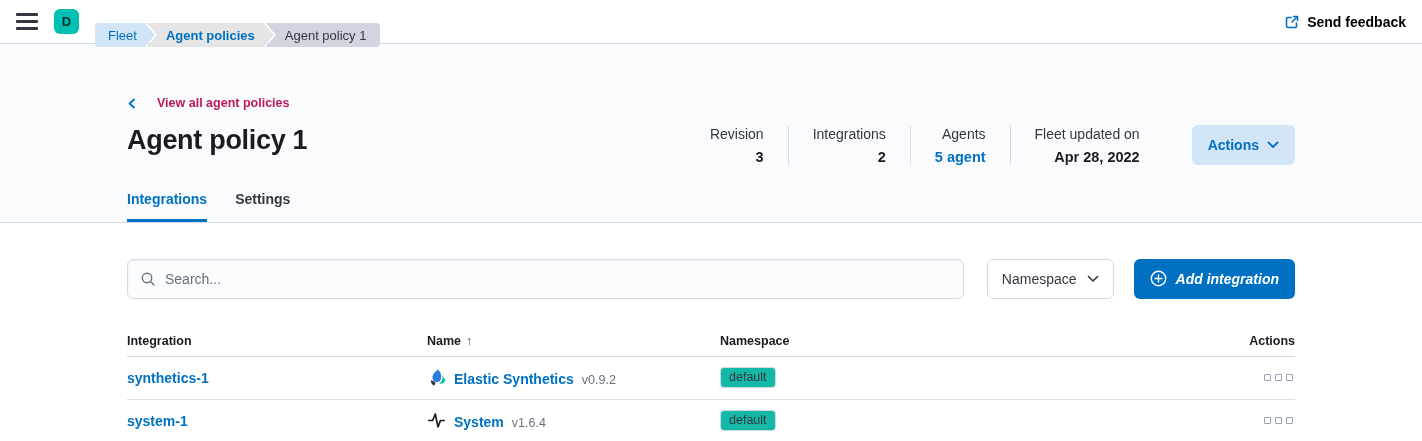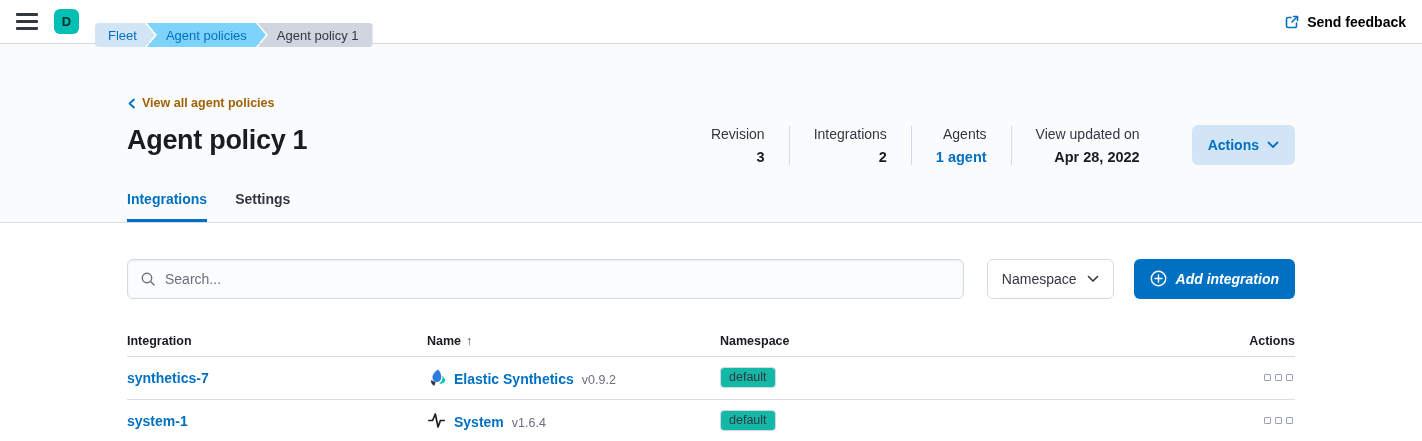--- a/index.html
+++ b/index.html
@@ -21,39 +21,39 @@
   .crumbs { display: flex; align-items: flex-start; margin-top: 27px; }
   .crumb {
     height: 24px; display: inline-flex; align-items: center; font-size: 13px; white-space: nowrap;
   }
   .crumb.first {
     background: #d2e5f6; color: #0071c2; font-weight: 500; padding: 0 18px 0 13px;
     border-radius: 4px 0 0 4px;
     clip-path: polygon(0 0, calc(100% - 10px) 0, 100% 50%, calc(100% - 10px) 100%, 0 100%);
   }
   .crumb.mid {
-    background: #7dd3fc; color: #0071c2; font-weight: 400; padding: 0 19px 0 19px; margin-left: -8px;
+    background: #e5e5e5; color: #0071c2; font-weight: 700; padding: 0 19px 0 19px; margin-left: -8px;
     clip-path: polygon(0 0, calc(100% - 10px) 0, 100% 50%, calc(100% - 10px) 100%, 0 100%, 10px 50%);
   }
   .crumb.last {
     background: #d0d5df; color: #343741; font-weight: 500; padding: 0 14px 0 19px; margin-left: -8px;
     border-radius: 0 4px 4px 0;
     clip-path: polygon(0 0, 100% 0, 100% 100%, 0 100%, 10px 50%);
   }
   .feedback-link {
     display: flex; align-items: center; gap: 7px; color: #000000; font-weight: 600; font-size: 14px;
     text-decoration: none; cursor: pointer;
   }
 
   
   .page-header {
     background: #fafbfd; border-bottom: 1px solid #d3dae6; padding: 24px 127px 0 127px;
   }
   .back-link {
-    display: inline-flex; align-items: center; gap: 6px; color: #a16207;
+    display: inline-flex; align-items: center; gap: 21px; color: #be185d;
     font-size: 12.5px; font-weight: 600; cursor: pointer; margin-top: 28px; text-decoration: none;
   }
   .header-main { display: flex; justify-content: space-between; align-items: flex-start; margin-top: 12px; }
   .page-title { font-size: 27px; font-weight: 700; letter-spacing: -0.3px; color: #1a1c21; }
   .header-right { display: flex; align-items: flex-end; }
   .stats { display: flex; align-items: stretch; }
   .stat {
     padding: 0 24px; text-align: right; border-right: 1px solid #d3dae6;
     display: flex; flex-direction: column; gap: 7px; justify-content: center;
   }
@@ -160,24 +160,24 @@
         <div class="stat">
           <span class="stat-label">Revision</span>
           <span class="stat-value">3</span>
         </div>
         <div class="stat">
           <span class="stat-label">Integrations</span>
           <span class="stat-value">2</span>
         </div>
         <div class="stat">
           <span class="stat-label">Agents</span>
-          <span class="stat-value link">1 agent</span>
-        </div>
-        <div class="stat">
-          <span class="stat-label">View updated on</span>
+          <span class="stat-value link">5 agent</span>
+        </div>
+        <div class="stat">
+          <span class="stat-label">Fleet updated on</span>
           <span class="stat-value">Apr 28, 2022</span>
         </div>
       </div>
       <button class="actions-btn">
         <span>Actions</span>
         <svg class="icon-svg" width="12" height="8" viewBox="0 0 12 8" fill="none">
           <path d="M1.5 1.5 6 6l4.5-4.5" stroke="#0071c2" stroke-width="1.8" stroke-linecap="round" stroke-linejoin="round"></path>
         </svg>
       </button>
     </div>
@@ -219,21 +219,21 @@
       <div class="th sortable">
         <span>Name</span>
         <span class="sort-arrow">↑</span>
       </div>
       <div class="th">Namespace</div>
       <div class="th th-actions">Actions</div>
     </div>
 
     <div class="t-body">
       <div class="t-row">
-        <div><a class="cell-link">synthetics-7</a></div>
+        <div><a class="cell-link">synthetics-1</a></div>
         <div class="cell-integration">
           <svg class="icon-svg" width="19" height="19" viewBox="0 0 16 16">
             <path d="M9.2 1.2C5.4 3.8 3.9 6.8 5 9.6c.9 2.2 3.6 2.9 5.5 1.6 2-1.4 2.3-7-1.3-10z" fill="#2b7de0"></path>
             <path d="M12.6 6.2a5.3 5.3 0 0 1-2.4 6.9c2.4.6 4.8-.9 5.3-3.3l-2.9-3.6z" fill="#00bfb3"></path>
             <path d="M3.4 10.2l3.8 1.9-.9 2.9c-1.9-.5-3.3-2.4-2.9-4.8z" fill="#343741"></path>
           </svg>
           <a class="cell-link">Elastic Synthetics</a>
           <span class="version">v0.9.2</span>
         </div>
         <div><span class="ns-badge">default</span></div>

